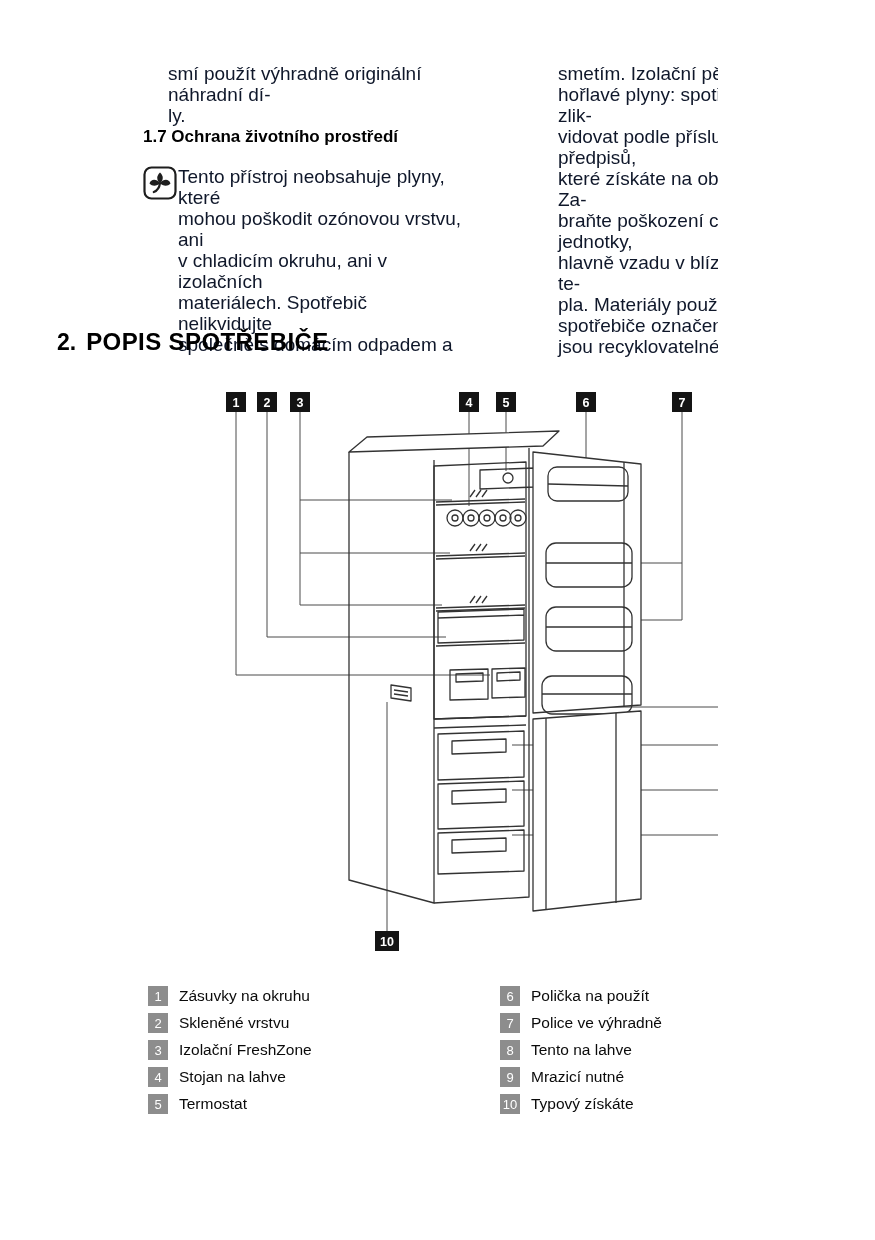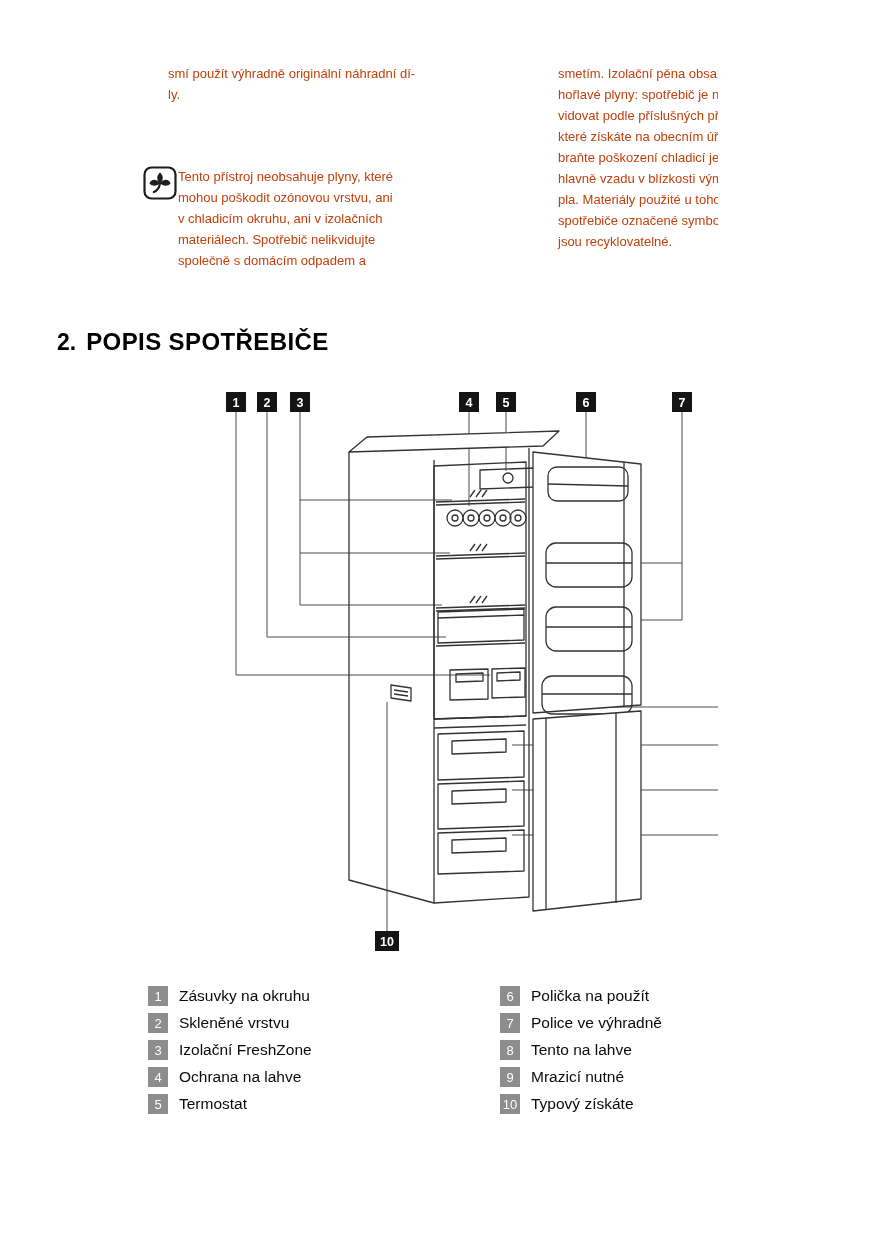--- a/index.html
+++ b/index.html
@@ -2,21 +2,21 @@
 <html><head>
 <meta charset="utf-8">
 <style>
   * { margin:0; padding:0; box-sizing:border-box; }
   html,body { background:#ffffff; }
   body { font-family:"Liberation Sans", sans-serif; color:#000; }
   .page { position:relative; width:718px; height:1240px; background:#fff; overflow:hidden; }
 
   .header { position:absolute; top:35px; left:723px; width:92px; display:flex; justify-content:space-between; font-size:13.5px; font-weight:bold; letter-spacing:.3px; }
 
-  .body-text { font-size:13px; line-height:21px; white-space:pre-line; color:#c2410c; }
+  .body-text { font-size:19px; line-height:21px; white-space:pre-line; color:#0f172a; }
   .col-left-top { position:absolute; left:168px; top:63px; width:305px; }
   .sec17 { position:absolute; left:143px; top:127px; font-size:17px; font-weight:bold; }
   .env { position:absolute; left:143px; top:166px; display:flex; gap:1px; }
   .flower-box { width:34px; height:34px; flex:0 0 34px; }
   .env .body-text { width:285px; }
   .col-right { position:absolute; left:558px; top:63px; width:290px; }
 
   .sec2 { position:absolute; left:57px; top:328px; display:flex; gap:10px; align-items:baseline; }
   .sec2 .num { font-weight:bold; font-size:23px; }
   .sec2 .title { font-weight:700; font-size:24px; letter-spacing:.4px;text-align:right; }
@@ -36,20 +36,21 @@
 <div class="page">
 
   <div class="header">
     <span>ČESKY</span>
     <span>5</span>
   </div>
 
   <div class="body-text col-left-top">smí použít výhradně originální náhradní dí-
 ly.</div>
 
+  <h3 class="sec17">1.7 Ochrana životního prostředí</h3>
 
   <div class="env">
     <svg class="flower-box" viewBox="0 0 34 34">
       <rect x="1.5" y="1.5" width="31" height="31" rx="7" fill="none" stroke="#1e1e1e" stroke-width="2.2"></rect>
       <g fill="#1e1e1e">
         <path d="M17,6.5 C13.3,9.8 13.3,14.3 17,17 C20.7,14.3 20.7,9.8 17,6.5 Z"></path>
         <path d="M17,17 C13,12.5 8,13 6.5,17.5 C9.5,21 14.5,20 17,17 Z"></path>
         <path d="M17,17 C21,12.5 26,13 27.5,17.5 C24.5,21 19.5,20 17,17 Z"></path>
       </g>
       <path d="M17,17 C16.5,21 14.5,24.5 10.8,26" stroke="#1e1e1e" stroke-width="2.2" fill="none" stroke-linecap="round"></path>
@@ -217,21 +218,21 @@
     <div class="legend-row">
         <span class="lnum">2</span>
         <span class="llabel">Skleněné vrstvu</span>
       </div>
     <div class="legend-row">
         <span class="lnum">3</span>
         <span class="llabel">Izolační FreshZone</span>
       </div>
     <div class="legend-row">
         <span class="lnum">4</span>
-        <span class="llabel">Ochrana na lahve</span>
+        <span class="llabel">Stojan na lahve</span>
       </div>
     <div class="legend-row">
         <span class="lnum">5</span>
         <span class="llabel">Termostat</span>
       </div>
   </div>
   <div class="legend legend-right">
     <div class="legend-row">
         <span class="lnum">6</span>
         <span class="llabel">Polička na použít</span>

